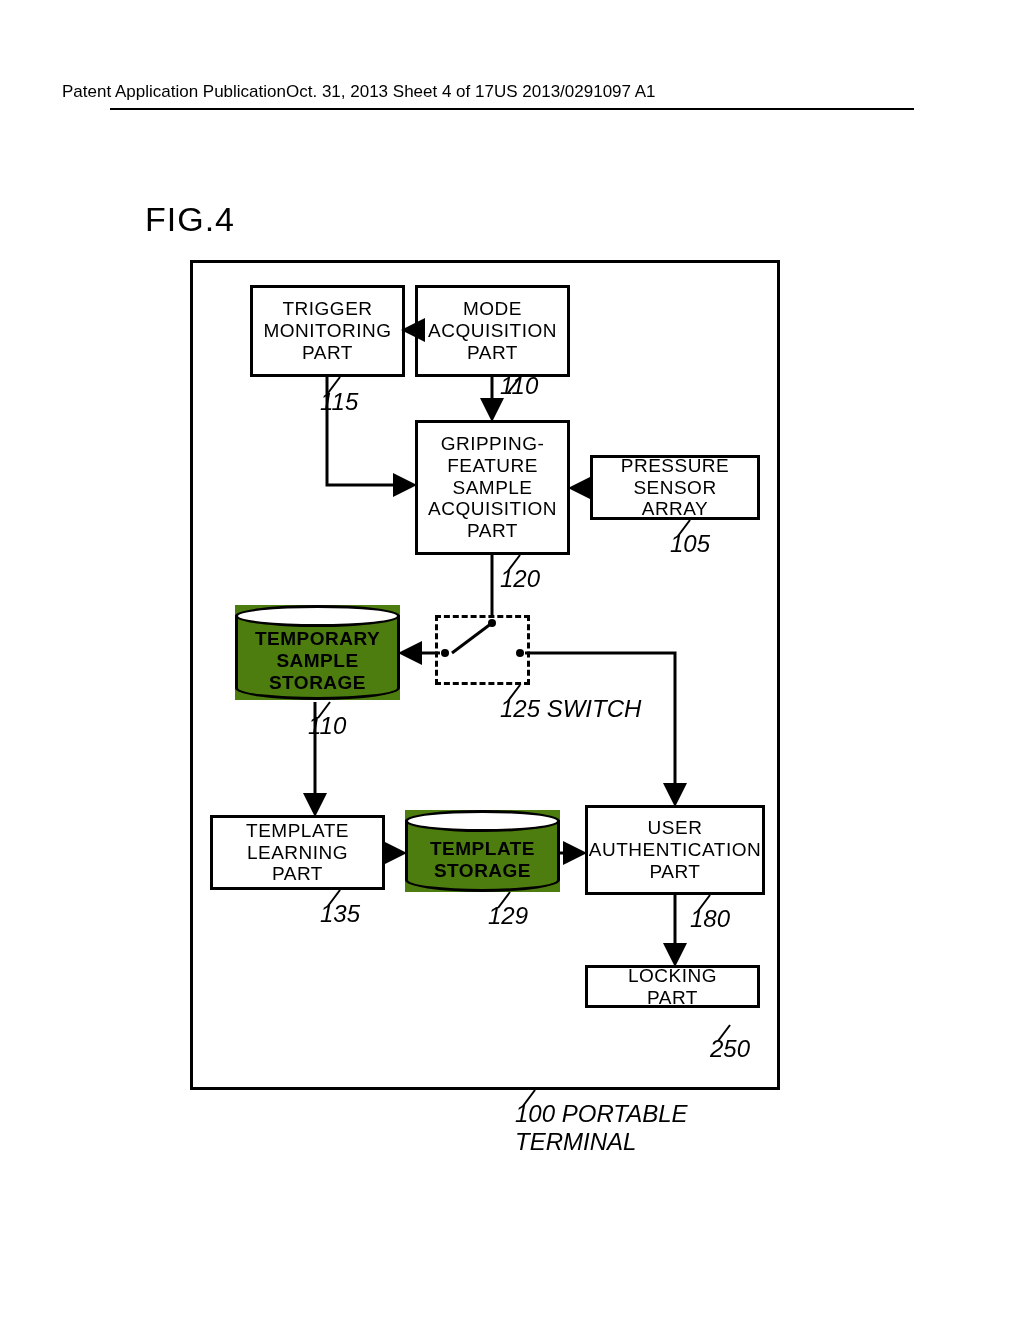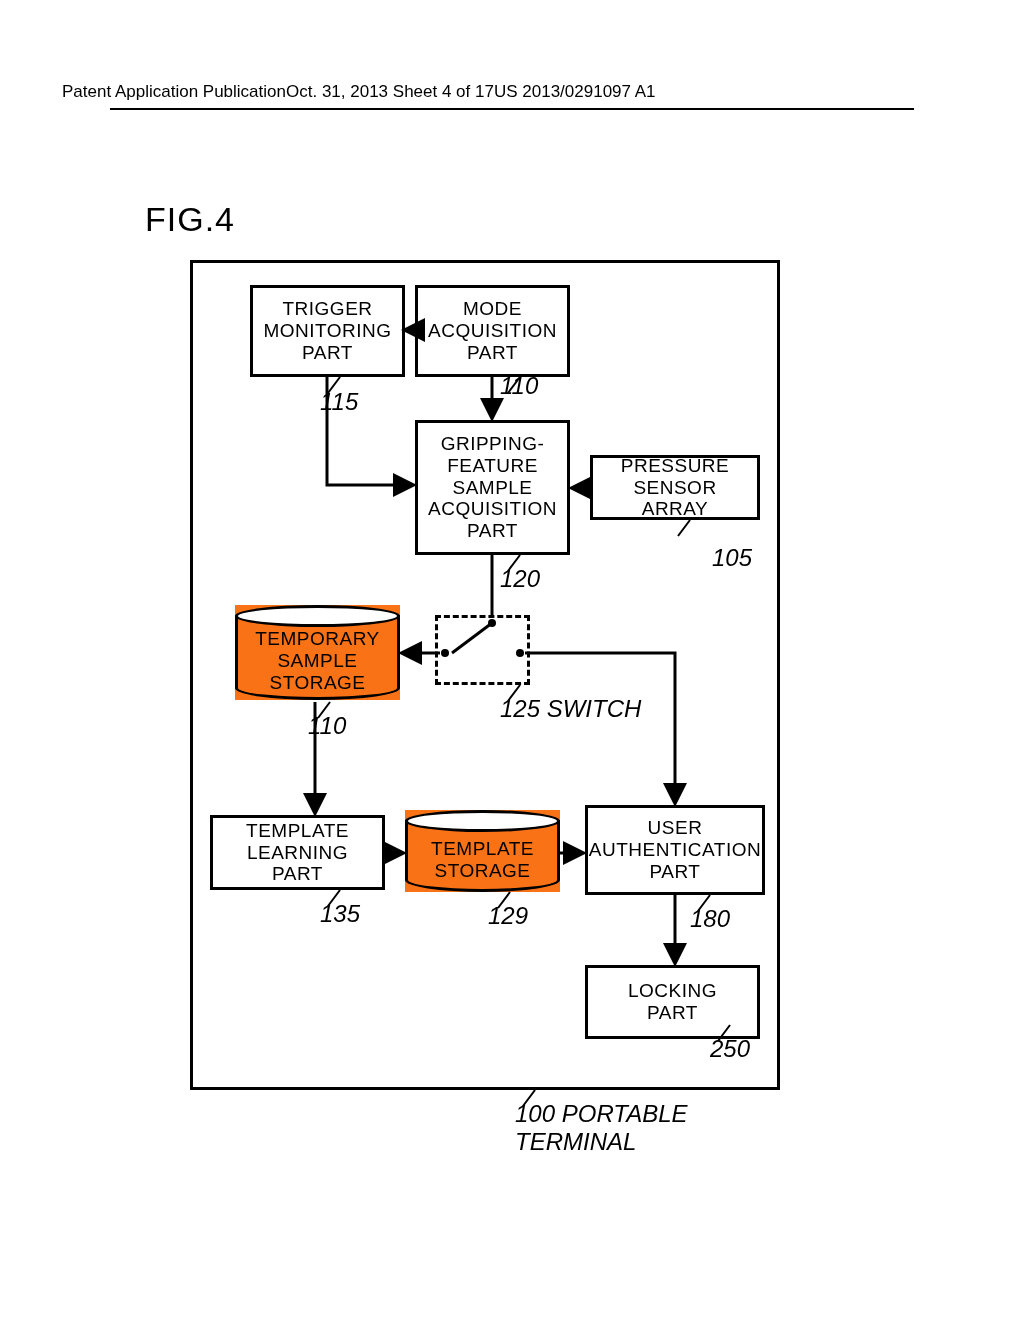--- a/index.html
+++ b/index.html
@@ -62,21 +62,22 @@
     justify-content: center;
     text-align: center;
     font-size: 19px;
     line-height: 1.15;
     letter-spacing: 0.5px;
     padding: 16px;
     box-sizing: border-box;
   }
   .cyl {
     position: absolute;
-    background: #f97316;
+    background: #4d7c0f;
+    font-weight: bold;
   }
   .cyl-body {
     position: absolute;
     left: 0; right: 0;
     border-left: 3px solid #000;
     border-right: 3px solid #000;
     border-bottom: 3px solid #000;
     border-radius: 0 0 50% 50% / 0 0 12px 12px;
     display: flex;
     align-items: center;
@@ -159,21 +160,21 @@
       <div class="cyl-body" style="top:10px; height:72px;">
         <span>TEMPLATE<br>STORAGE</span>
       </div>
       <div class="cyl-top"></div>
     </div>
 
     <div class="box" style="left:395px; top:545px; width:180px; height:90px;">
       <span>USER<br>AUTHENTICATION<br>PART</span>
     </div>
 
-    <div class="box" style="left:395px; top:705px; width:175px; height:74px;">
+    <div class="box" style="left:395px; top:705px; width:175px; height:43px;">
       <span>LOCKING PART</span>
     </div>
 
     <svg>
       <defs>
         <marker id="arrow" viewBox="0 0 12 12" refX="10" refY="6" markerWidth="8" markerHeight="8" orient="auto-start-reverse">
           <path d="M 0 0 L 12 6 L 0 12 z" fill="#000"></path>
         </marker>
       </defs>
 
@@ -225,21 +226,21 @@
       <path d="M 520 635 q -6 8 -12 16" fill="none" stroke="#000" stroke-width="2"></path>
 
       <path d="M 540 765 q -6 8 -12 16" fill="none" stroke="#000" stroke-width="2"></path>
 
       <path d="M 345 830 q -6 8 -12 16" fill="none" stroke="#000" stroke-width="2"></path>
     </svg>
 
     <div class="reftxt" style="left:130px; top:128px;">115</div>
     <div class="reftxt" style="left:310px; top:112px;">110</div>
     <div class="reftxt" style="left:310px; top:305px;">120</div>
-    <div class="reftxt" style="left:480px; top:284px;margin-left:42px;">105</div>
+    <div class="reftxt" style="left:480px; top:270px;">105</div>
     <div class="reftxt" style="left:310px; top:435px;">125 SWITCH</div>
     <div class="reftxt" style="left:118px; top:452px;">110</div>
     <div class="reftxt" style="left:130px; top:640px;">135</div>
     <div class="reftxt" style="left:298px; top:642px;">129</div>
     <div class="reftxt" style="left:500px; top:645px;">180</div>
     <div class="reftxt" style="left:520px; top:775px;">250</div>
     <div class="reftxt" style="left:325px; top:840px;">100 PORTABLE TERMINAL</div>
 
   </div>
 

